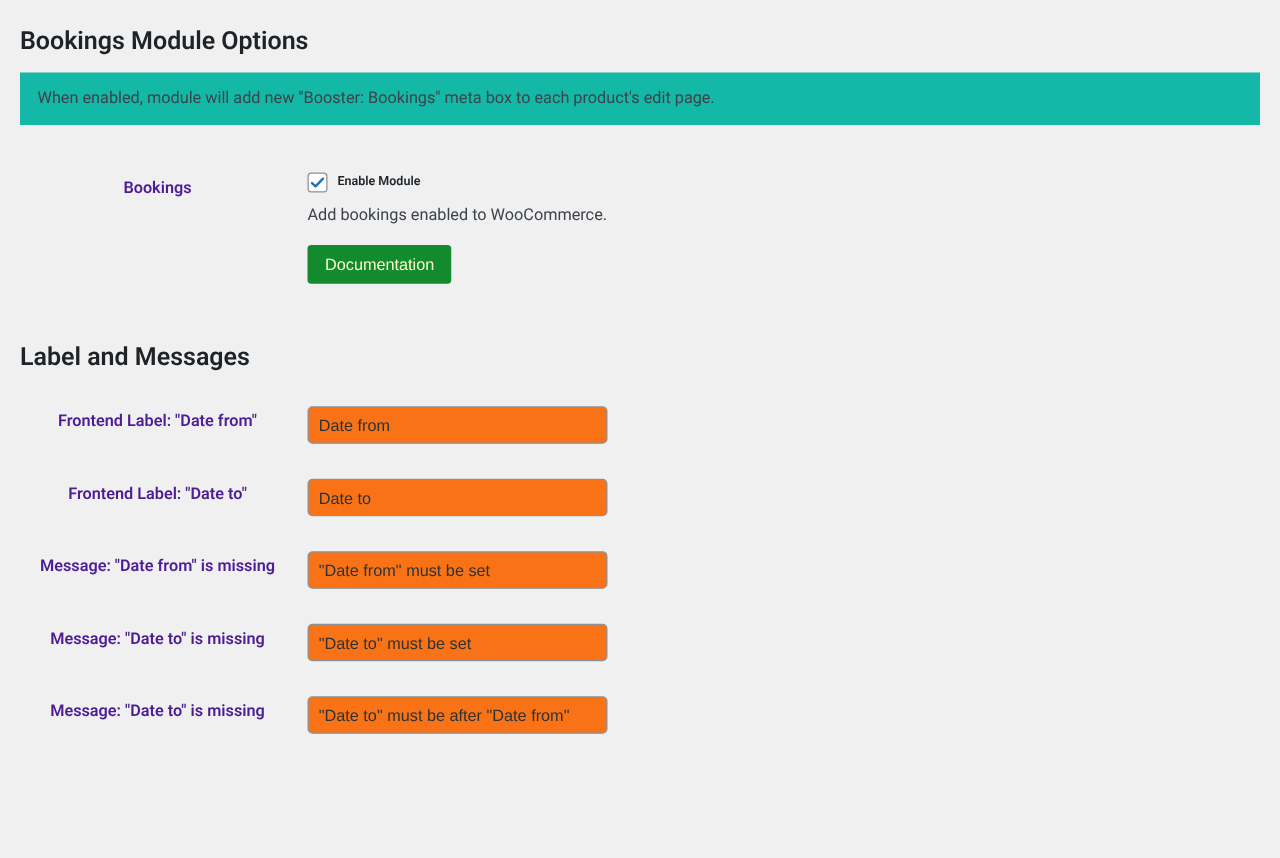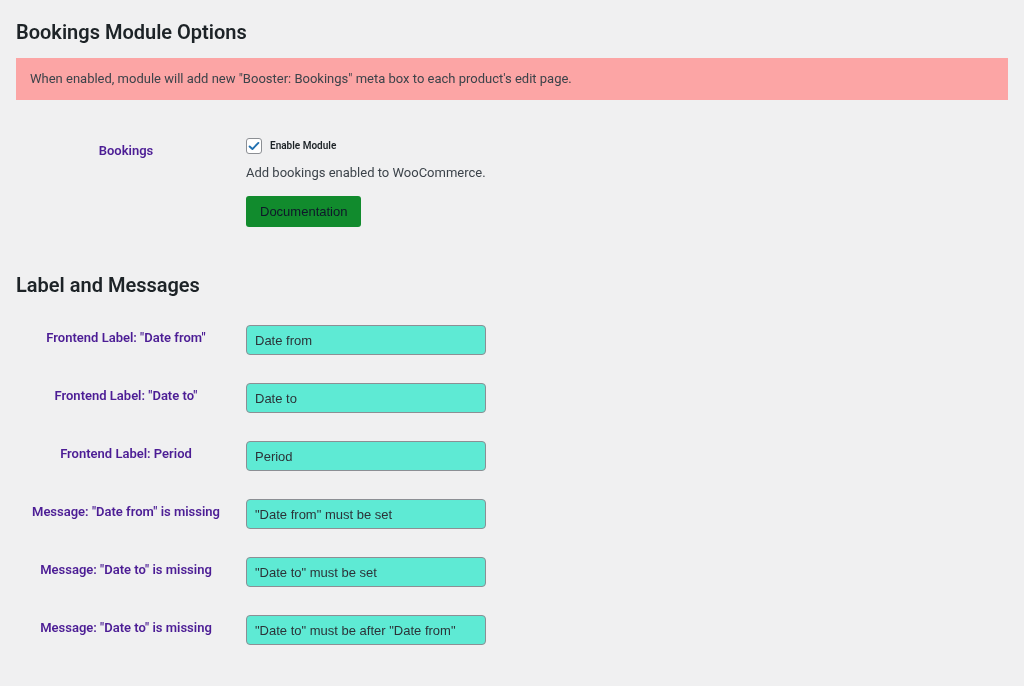--- a/index.html
+++ b/index.html
@@ -11,21 +11,21 @@
       line-height: 1.4;
       padding: 12px 16px;
     }
     h2.section-title {
       font-size: 20px;
       font-weight: 600;
       margin: 6px 0 12px 0;
       color: #1d2327;
     }
     .desc-box {
-      background: #fca5a5;
+      background: #14b8a6;
       padding: 12px 14px;
       margin: 12px 0 24px 0;
       font-size: 13px;
       color: #3c434a;
     }
     .form-table {
       width: 100%;
       border-collapse: collapse;
     }
     .form-table tr {
@@ -63,36 +63,36 @@
       font-weight: 600;
       font-size: 10px;
     }
     .help-text {
       color: #3c434a;
       font-size: 13px;
       margin-bottom: 14px;
     }
     .btn-green {
       background: #118b2d;
-      color: #0f172a;
+      color: #fef9c3;
       border: none;
       padding: 8px 14px;
       font-size: 13px;
       border-radius: 3px;
       cursor: pointer;
     }
     input[type=text].field {
       width: 240px;
       height: 30px;
       padding: 4px 8px;
       border: 1px solid #8c8f94;
       border-radius: 4px;
       font-size: 13px;
       color: #2c3338;
-      background: #5eead4;
+      background: #f97316;
     }
     .spacer-block { height: 24px; }
   </style>
 </head>
 <body>
 
 <h2 class="section-title">Bookings Module Options</h2>
 
 <div class="desc-box">When enabled, module will add new "Booster: Bookings" meta box to each product's edit page.</div>
 
@@ -124,24 +124,20 @@
   <tbody>
       <tr>
     <th>Frontend Label: "Date from"</th>
     <td><input type="text" class="field" value="Date from" style=""></td>
   </tr>
   <tr>
     <th>Frontend Label: "Date to"</th>
     <td><input type="text" class="field" value="Date to" style=""></td>
   </tr>
   <tr>
-    <th>Frontend Label: Period</th>
-    <td><input type="text" class="field" value="Period" style=""></td>
-  </tr>
-  <tr>
     <th>Message: "Date from" is missing</th>
     <td><input type="text" class="field" value="&quot;Date from&quot; must be set" style=""></td>
   </tr>
   <tr>
     <th>Message: "Date to" is missing</th>
     <td><input type="text" class="field" value="&quot;Date to&quot; must be set" style=""></td>
   </tr>
   <tr>
     <th>Message: "Date to" is missing</th>
     <td><input type="text" class="field" value="&quot;Date to&quot; must be after &quot;Date from&quot;" style=""></td>

